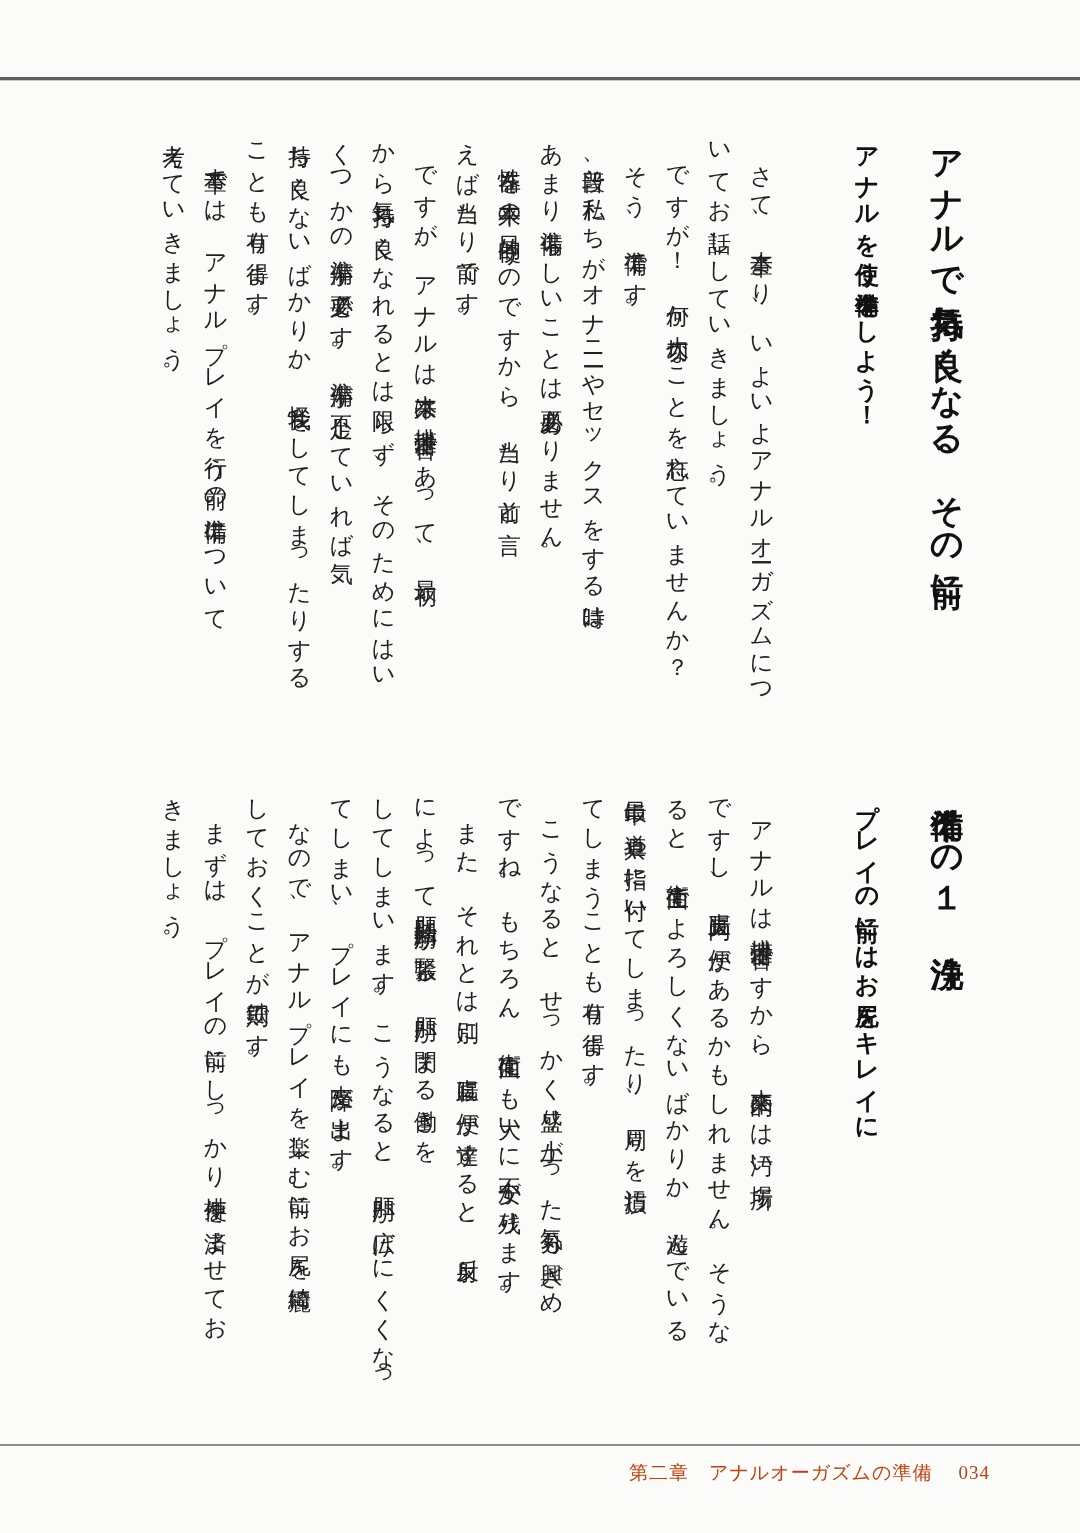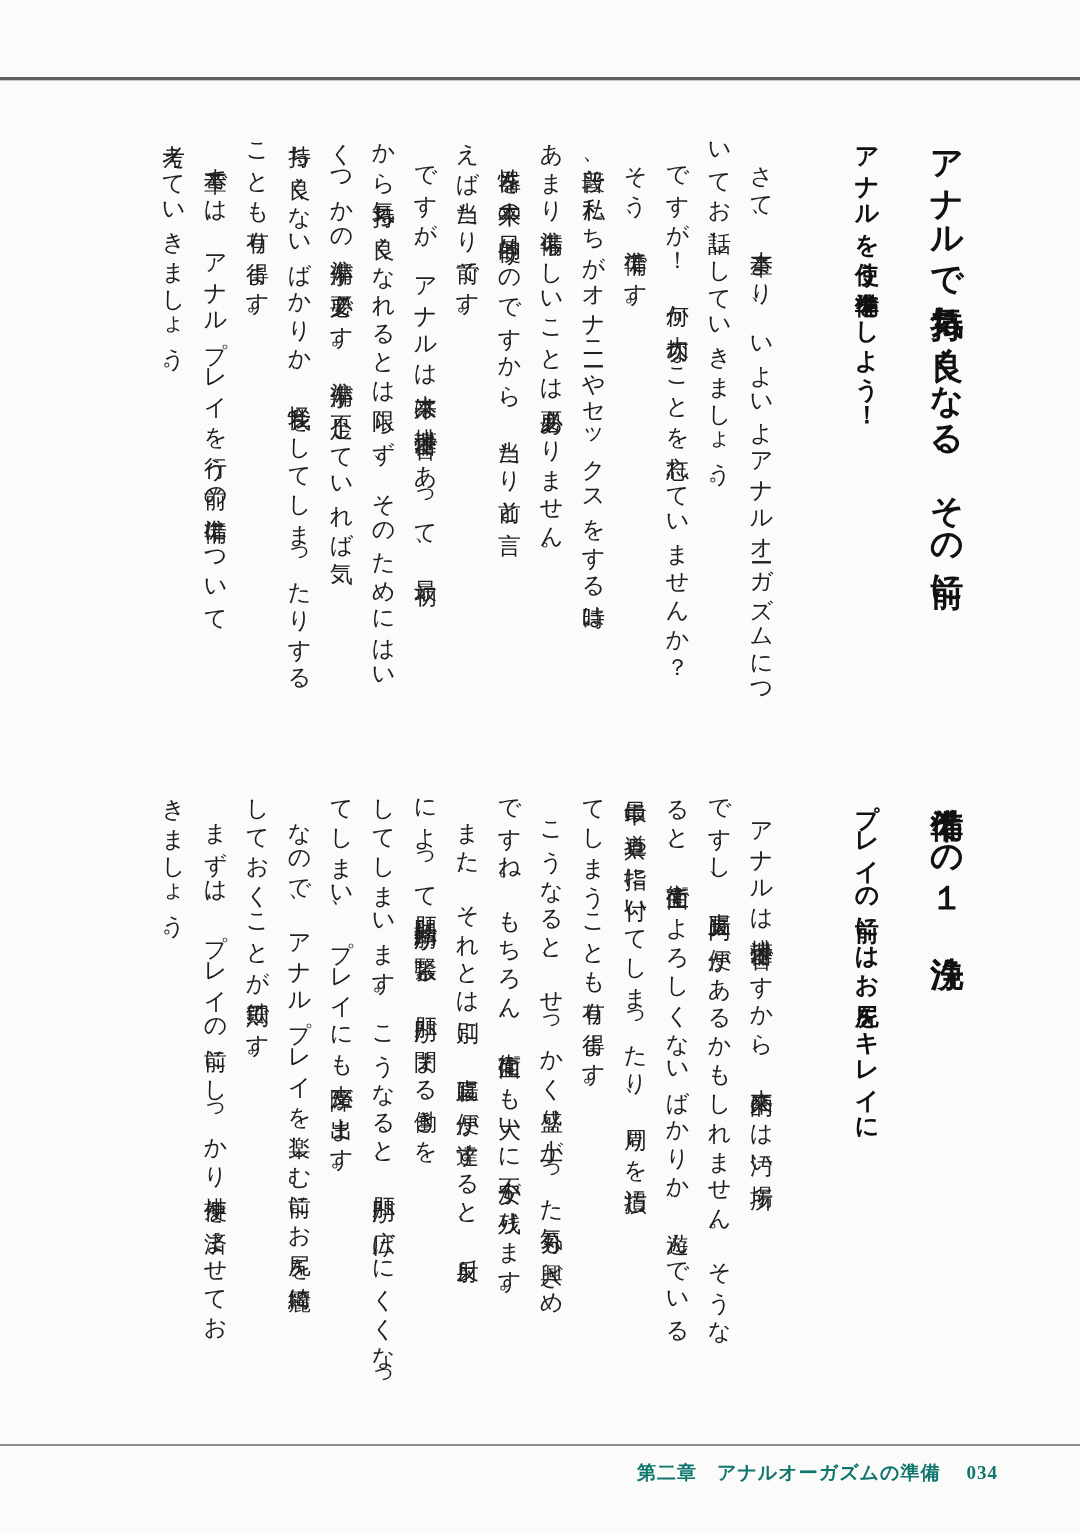--- a/index.html
+++ b/index.html
@@ -67,26 +67,25 @@
     line-height: 42px;             
     letter-spacing: 2.5px;         
     text-indent: 1em;              
     white-space: pre-line;         
     color: #1f1f1f;
   }
   
   .page-footer {
     position: absolute;
     top: 1460px;
-    right: 82px;
+    right: 90px;
     font-size: 19px;
     letter-spacing: 1px;
-    color: #0f766e;
+    color: #c2410c;
     white-space: nowrap;
-    font-weight: bold;
   }
   .page-footer .page-number {
     margin-left: 26px;
   }
 </style>
 </head>
 <body>
 
 <div class="rule-top"></div>
 

